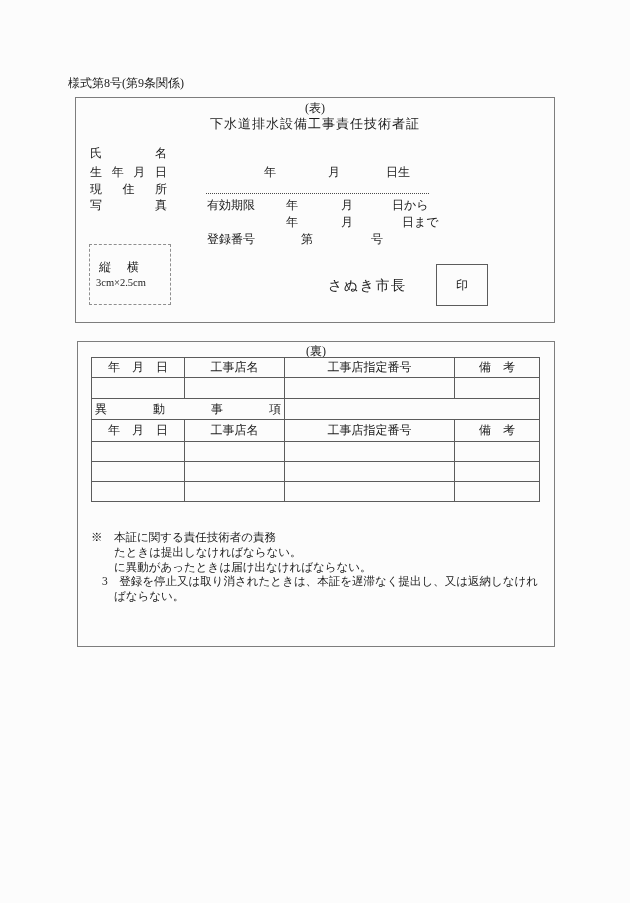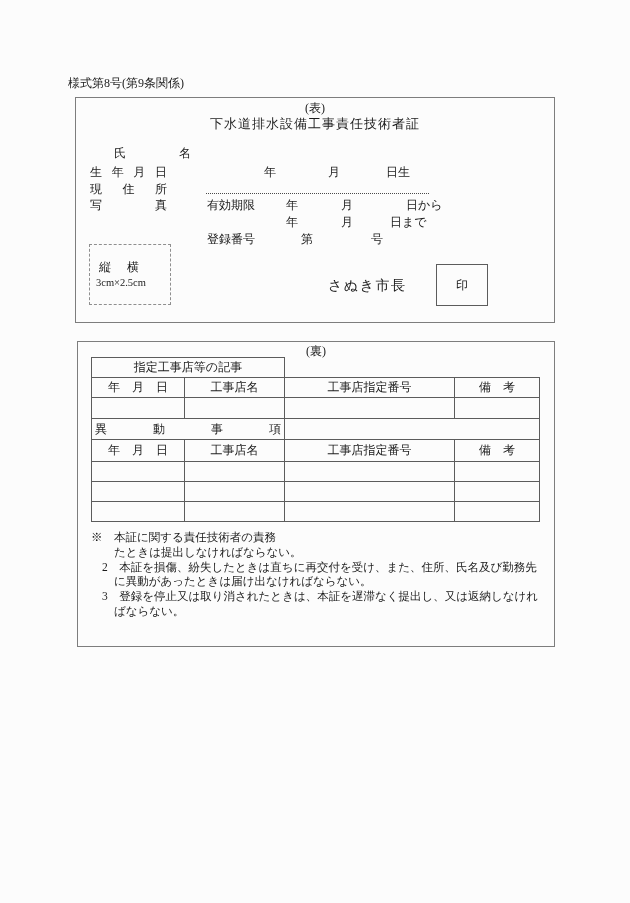--- a/index.html
+++ b/index.html
@@ -49,38 +49,38 @@
 
 <div class="page">
 
   <div class="abs t12" style="left:68px; top:76px;">様式第8号(第9条関係)</div>
 
   <div class="box" id="box-front">
 
     <div class="abs center t12" style="top:3px;">(表)</div>
     <div class="abs center cert-title" style="top:18px;">下水道排水設備工事責任技術者証</div>
 
-    <div class="jl" style="top:48px;margin-left:24px;">氏名</div>
+    <div class="jl" style="top:48px;">氏名</div>
     <div class="jl" style="top:67px;">生年月日</div>
     <div class="jl" style="top:84px;">現住所</div>
     <div class="jl" style="top:100px;">写真</div>
 
     <div class="abs t12" style="left:188px; top:67px;">年</div>
     <div class="abs t12" style="left:252px; top:67px;">月</div>
     <div class="abs t12" style="left:310px; top:67px;">日生</div>
 
     <div class="dotline" style="left:130px; top:95px; width:223px;"></div>
 
     <div class="abs t12" style="left:131px; top:100px;">有効期限</div>
     <div class="abs t12" style="left:210px; top:100px;">年</div>
     <div class="abs t12" style="left:265px; top:100px;">月</div>
-    <div class="abs t12" style="left:330px; top:100px;">日から</div>
+    <div class="abs t12" style="left:316px; top:100px;">日から</div>
     <div class="abs t12" style="left:210px; top:117px;">年</div>
     <div class="abs t12" style="left:265px; top:117px;">月</div>
-    <div class="abs t12" style="left:314px; top:117px;">日まで</div>
+    <div class="abs t12" style="left:326px; top:117px;">日まで</div>
 
     <div class="abs t12" style="left:131px; top:134px;">登録番号</div>
     <div class="abs t12" style="left:225px; top:134px;">第</div>
     <div class="abs t12" style="left:295px; top:134px;">号</div>
 
     <div class="photo-box">
       <div class="l1">縦　横</div>
       <div class="l2">3cm×2.5cm</div>
     </div>
 
@@ -95,24 +95,20 @@
     <div class="abs center t12" style="top:2px;">(裏)</div>
 
     <table class="cert">
       <colgroup>
         <col style="width:93px">
           <col style="width:100px">
           <col style="width:170px">
           <col style="width:85px">
       </colgroup>
       <tbody>
-          <tr style="height:20px">
-        <td colspan="2">指定工事店等の記事</td>
-        <td colspan="2" class="open"></td>
-      </tr>
       <tr style="height:20px">
         <td>年　月　日</td>
         <td>工事店名</td>
         <td>工事店指定番号</td>
         <td>備　考</td>
       </tr>
       <tr style="height:21px">
         <td></td>
         <td></td>
         <td></td>
@@ -145,20 +141,19 @@
         <td></td>
         <td></td>
         <td></td>
       </tr>
     </tbody>
       </table>
 
     <div class="notes">
       <div>※　本証に関する責任技術者の責務</div>
       <div class="nl2">たときは提出しなければならない。</div>
-      <div class="nl1">2　本証を損傷、紛失したときは直ちに再交付を受け、また、住所、氏名及び勤務先</div>
       <div class="nl2">に異動があったときは届け出なければならない。</div>
       <div class="nl1">3　登録を停止又は取り消されたときは、本証を遅滞なく提出し、又は返納しなけれ</div>
       <div class="nl2">ばならない。</div>
     </div>
   </div>
 
 </div>
 
 </body></html>

